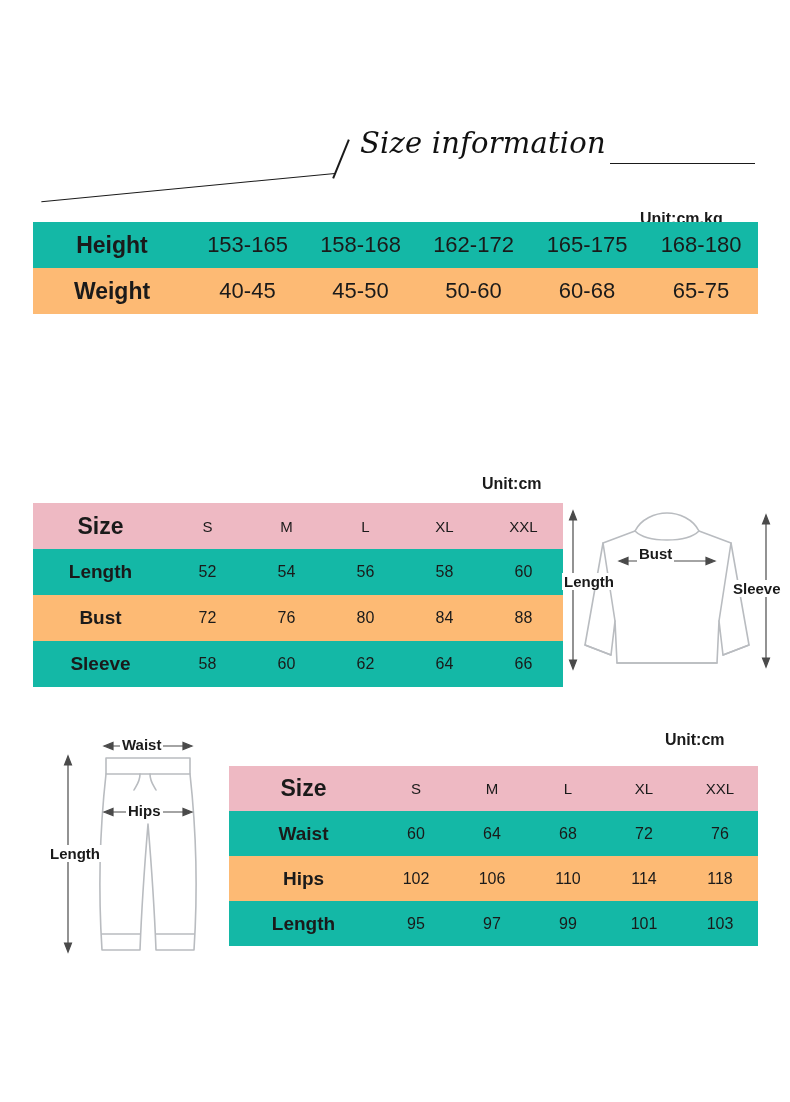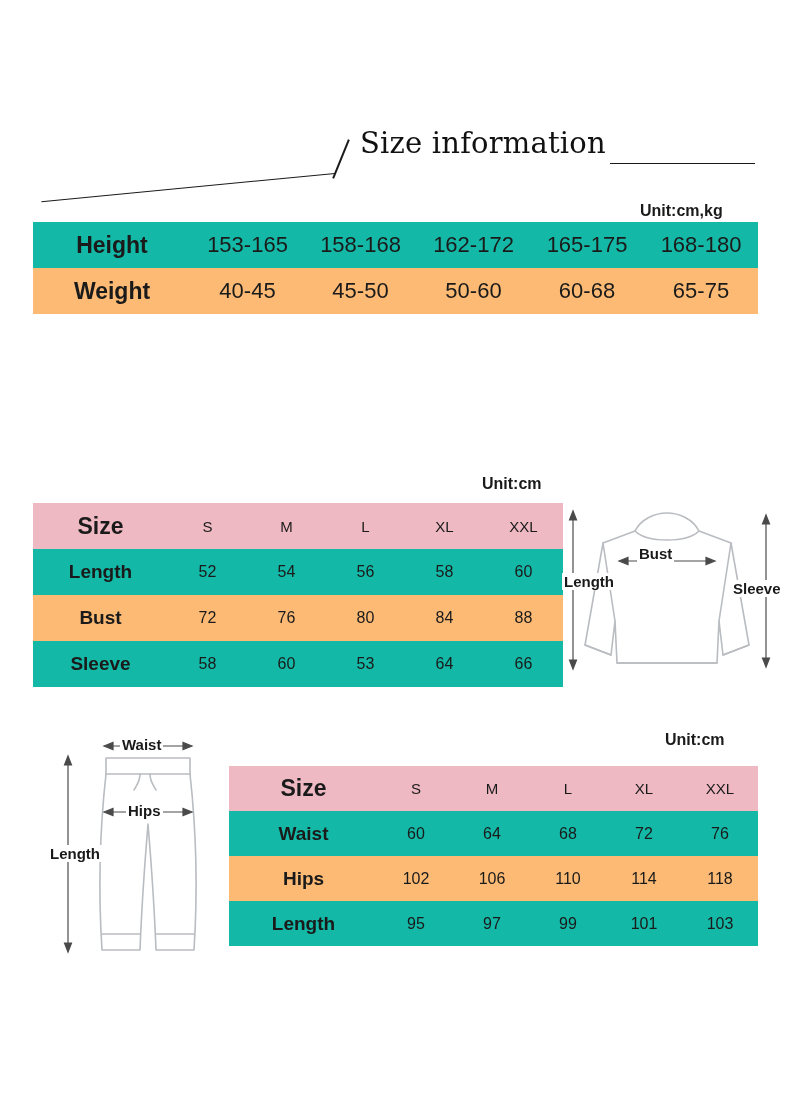--- a/index.html
+++ b/index.html
@@ -49,20 +49,21 @@
     width: 2px;
     height: 42px;
     background: #1a1a1a;
     transform: rotate(22deg);
   }
   .header-title {
     position: absolute;
     left: 360px;
     top: 8px;
     font-family: "DejaVu Serif", serif;
+    font-style: italic;
     font-size: 29px;
     color: #111111;
     letter-spacing: 0.2px;
     white-space: nowrap;
   }
 
   
   .unit {
     position: absolute;
     font-size: 16px;
@@ -153,21 +154,21 @@
 </head>
 <body>
 
 <div class="header">
   <div class="header-rule-left"></div>
   <div class="header-slash"></div>
   <div class="header-title">Size information</div>
   <div class="header-rule-right"></div>
 </div>
 
-<div class="unit" style="left: 640px; top: 202px;">Unit:cm,kg</div>
+<div class="unit" style="left: 640px; top: 210px;">Unit:cm,kg</div>
 
 <table class="sztable" id="table-height-weight">
   <colgroup>
     <col style="width:158px">
       <col style="width:113px">
       <col style="width:113px">
       <col style="width:113px">
       <col style="width:114px">
       <col style="width:114px">
   </colgroup>
@@ -224,21 +225,21 @@
       <td class="datacell">72</td>
       <td class="datacell">76</td>
       <td class="datacell">80</td>
       <td class="datacell">84</td>
       <td class="datacell">88</td>
     </tr>
     <tr class="plain">
       <td class="rowlabel">Sleeve</td>
       <td class="datacell">58</td>
       <td class="datacell">60</td>
-      <td class="datacell">53</td>
+      <td class="datacell">62</td>
       <td class="datacell">64</td>
       <td class="datacell">66</td>
     </tr>
   </tbody>
 </table>
 
 <div class="figure" id="figure-top">
   <svg width="227" height="200" viewBox="0 0 227 200">
     <g fill="none" stroke="#b9bcc0" stroke-width="1.6" stroke-linejoin="round" stroke-linecap="round">
 

